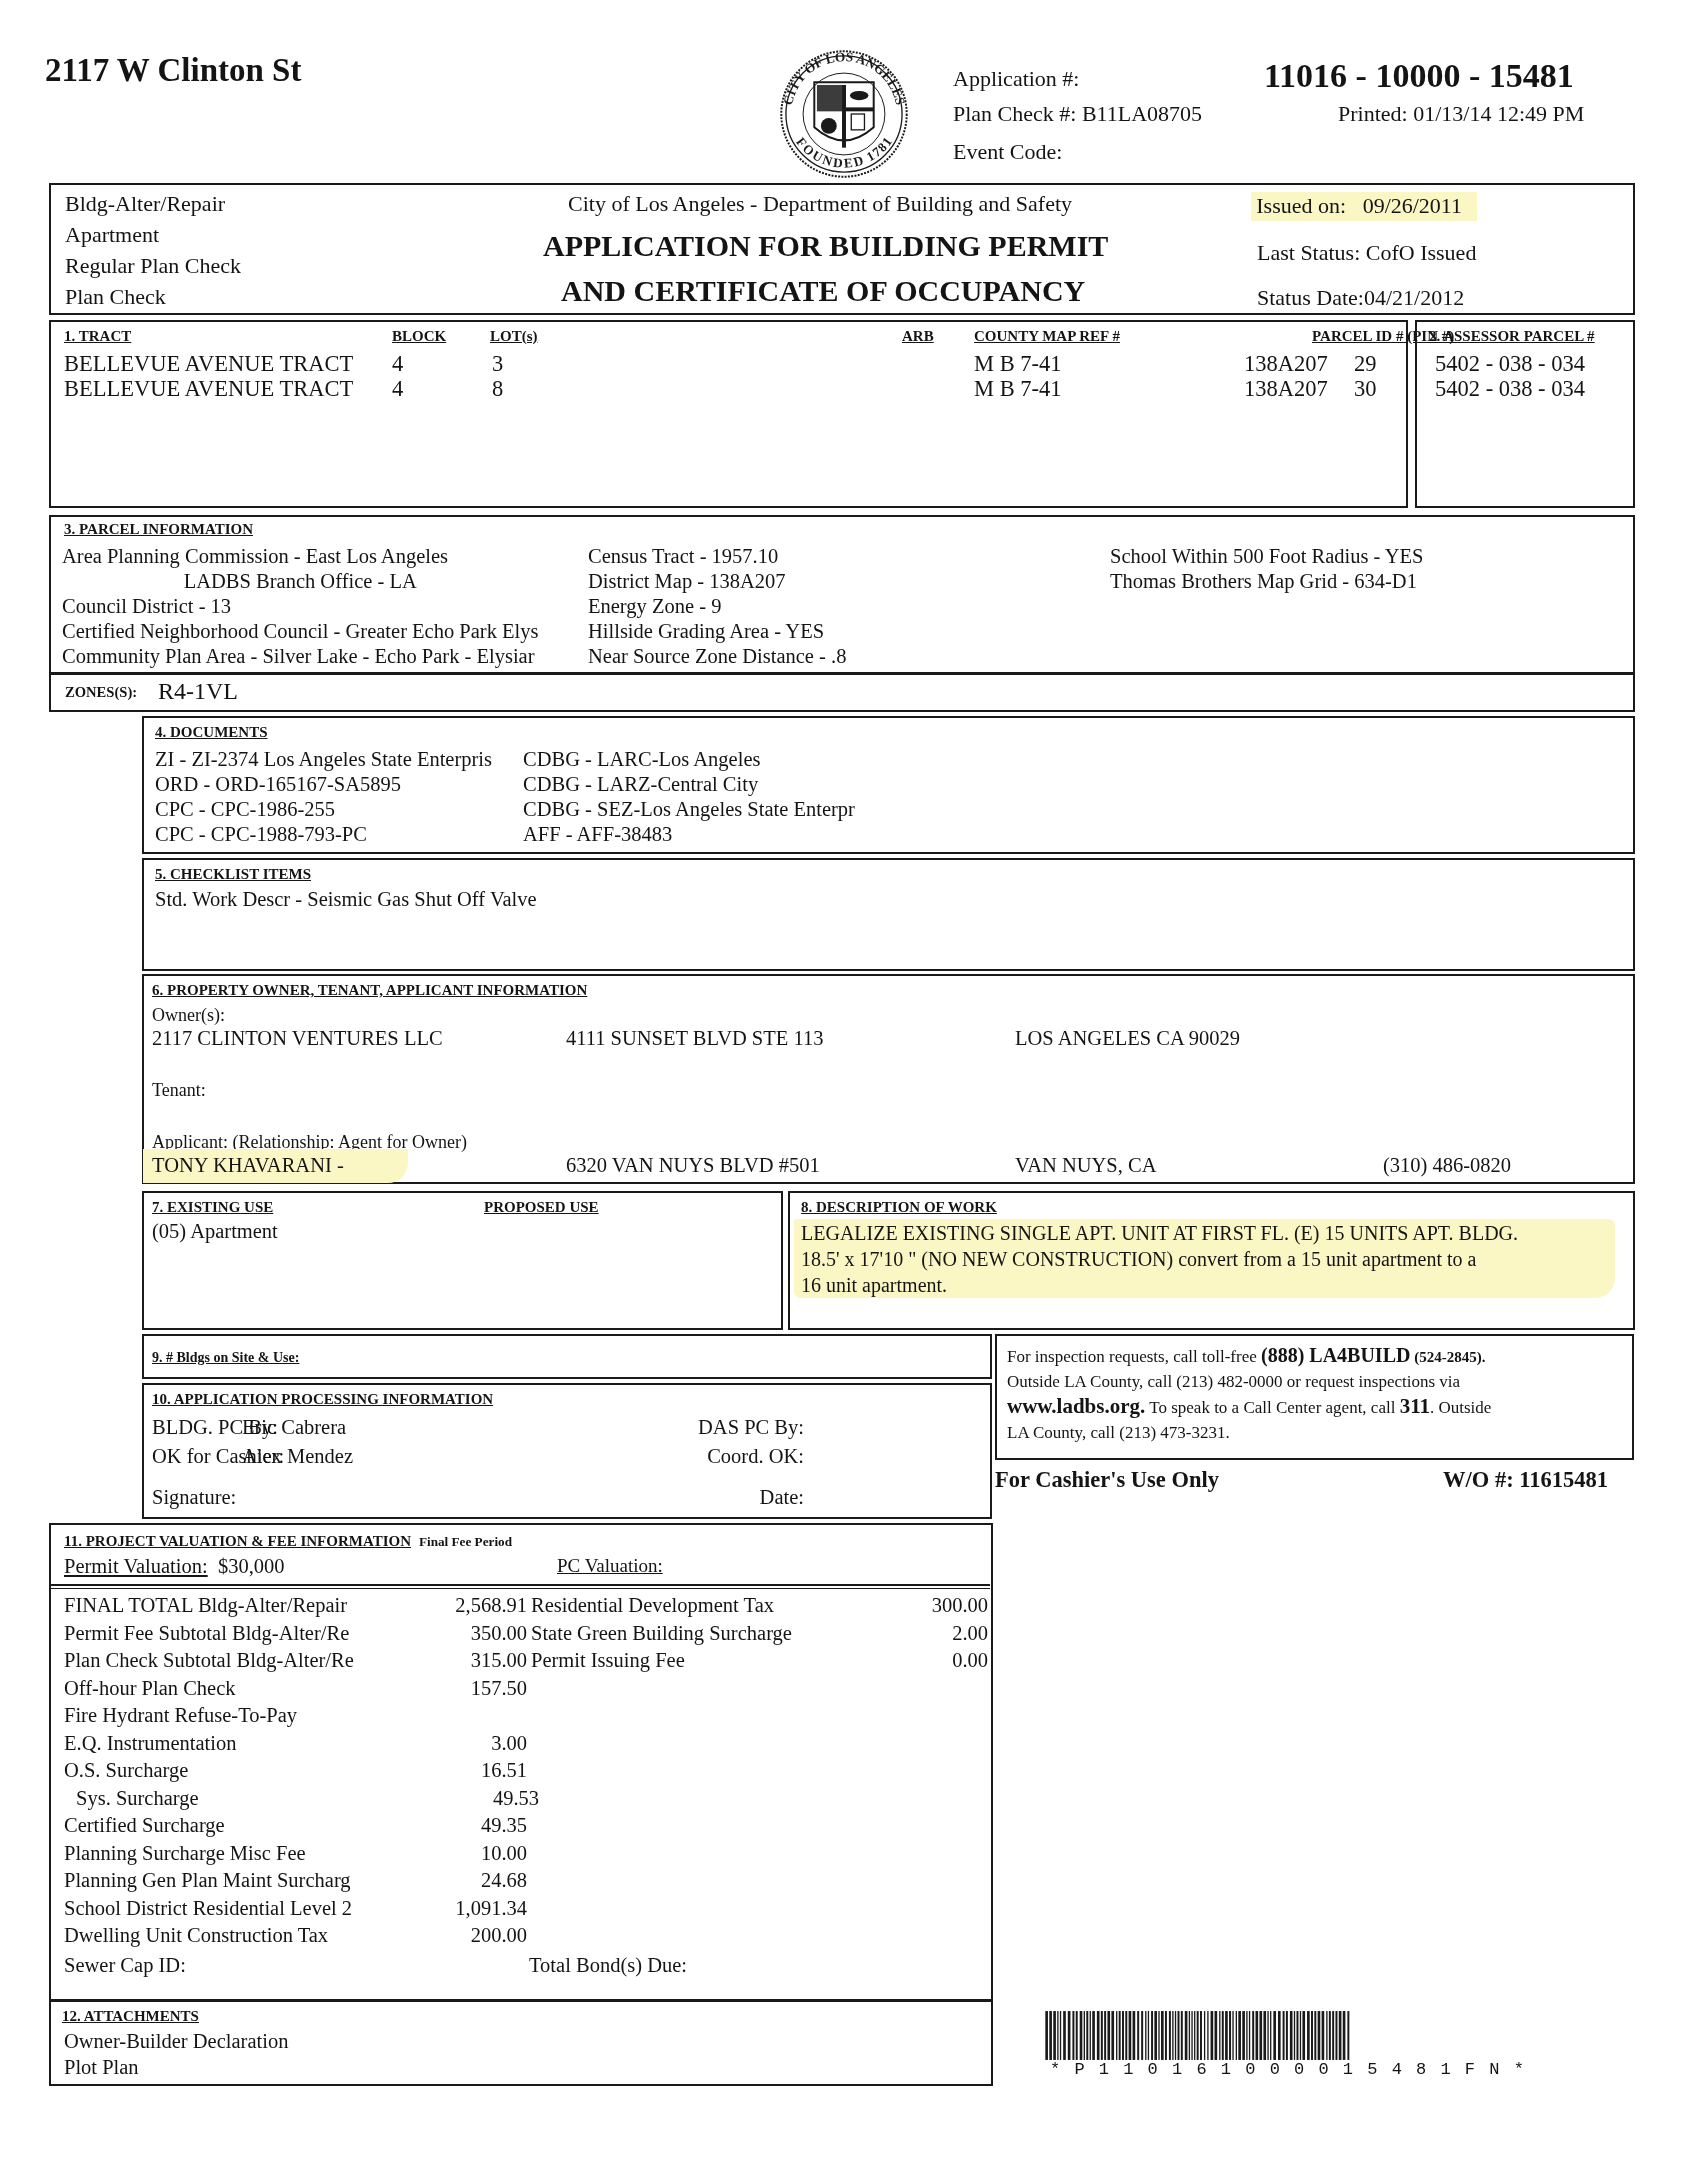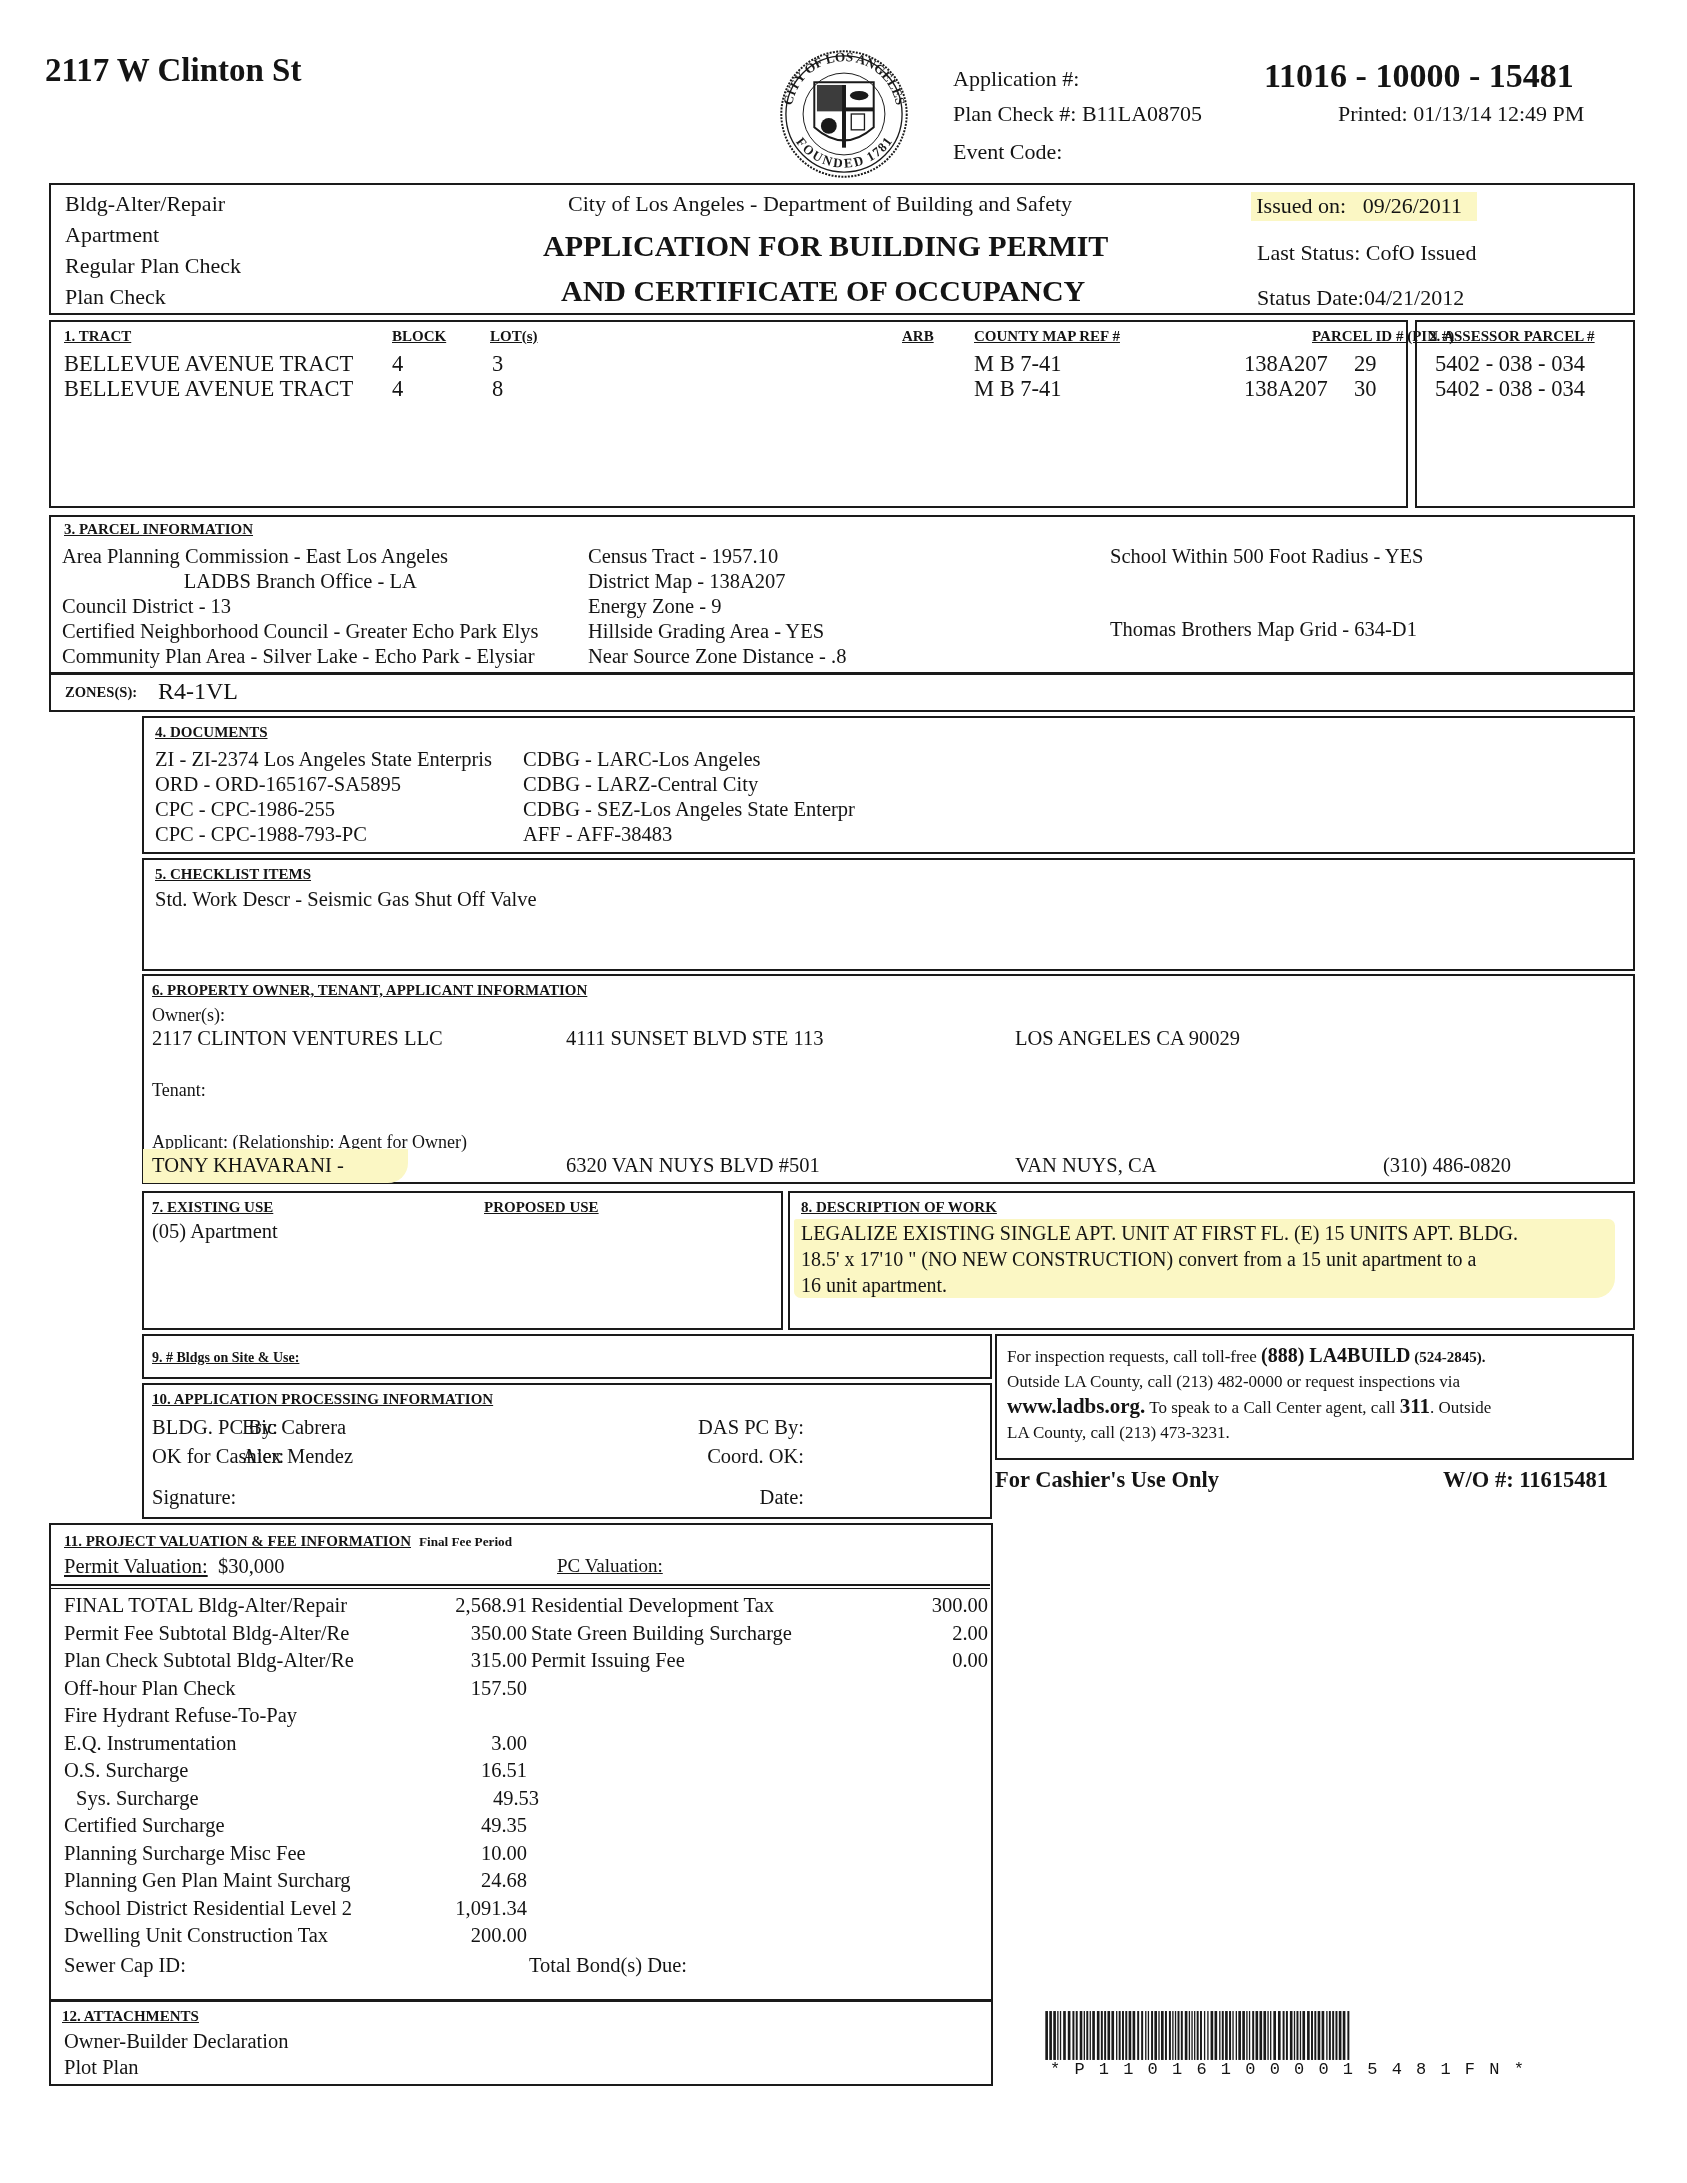--- a/index.html
+++ b/index.html
@@ -109,21 +109,21 @@
 </div>
 <div class="abs" style="left:588px;top:544px;">
   <div class="t" style="position:relative;font-size:20.5px;line-height:25px;">Census Tract - 1957.10</div>
   <div class="t" style="position:relative;font-size:20.5px;line-height:25px;">District Map - 138A207</div>
   <div class="t" style="position:relative;font-size:20.5px;line-height:25px;">Energy Zone - 9</div>
   <div class="t" style="position:relative;font-size:20.5px;line-height:25px;">Hillside Grading Area - YES</div>
   <div class="t" style="position:relative;font-size:20.5px;line-height:25px;">Near Source Zone Distance - .8</div>
 </div>
 <div class="abs" style="left:1110px;top:544px;">
   <div class="t" style="position:relative;font-size:20.5px;line-height:25px;">School Within 500 Foot Radius - YES</div>
-  <div class="t" style="position:relative;font-size:20.5px;line-height:25px;margin-top:48px;">Thomas Brothers Map Grid - 634-D1</div>
+  <div class="t" style="position:relative;font-size:20.5px;line-height:25px;">Thomas Brothers Map Grid - 634-D1</div>
 </div>
 
 <div class="box" style="left:49px;top:672px;width:1586px;height:40px;"></div>
 <div class="t bold" style="left:65px;top:684px;font-size:14.6px;">ZONES(S):</div>
 <div class="t" style="left:158px;top:678px;font-size:24px;">R4-1VL</div>
 
 <div class="box" style="left:142px;top:716px;width:1493px;height:138px;"></div>
 <div class="hdr" style="left:155px;top:724px;">4. DOCUMENTS</div>
 <div class="abs" style="left:155px;top:747px;">
   <div class="t" style="position:relative;font-size:20.5px;line-height:25px;">ZI - ZI-2374 Los Angeles State Enterpris</div>

